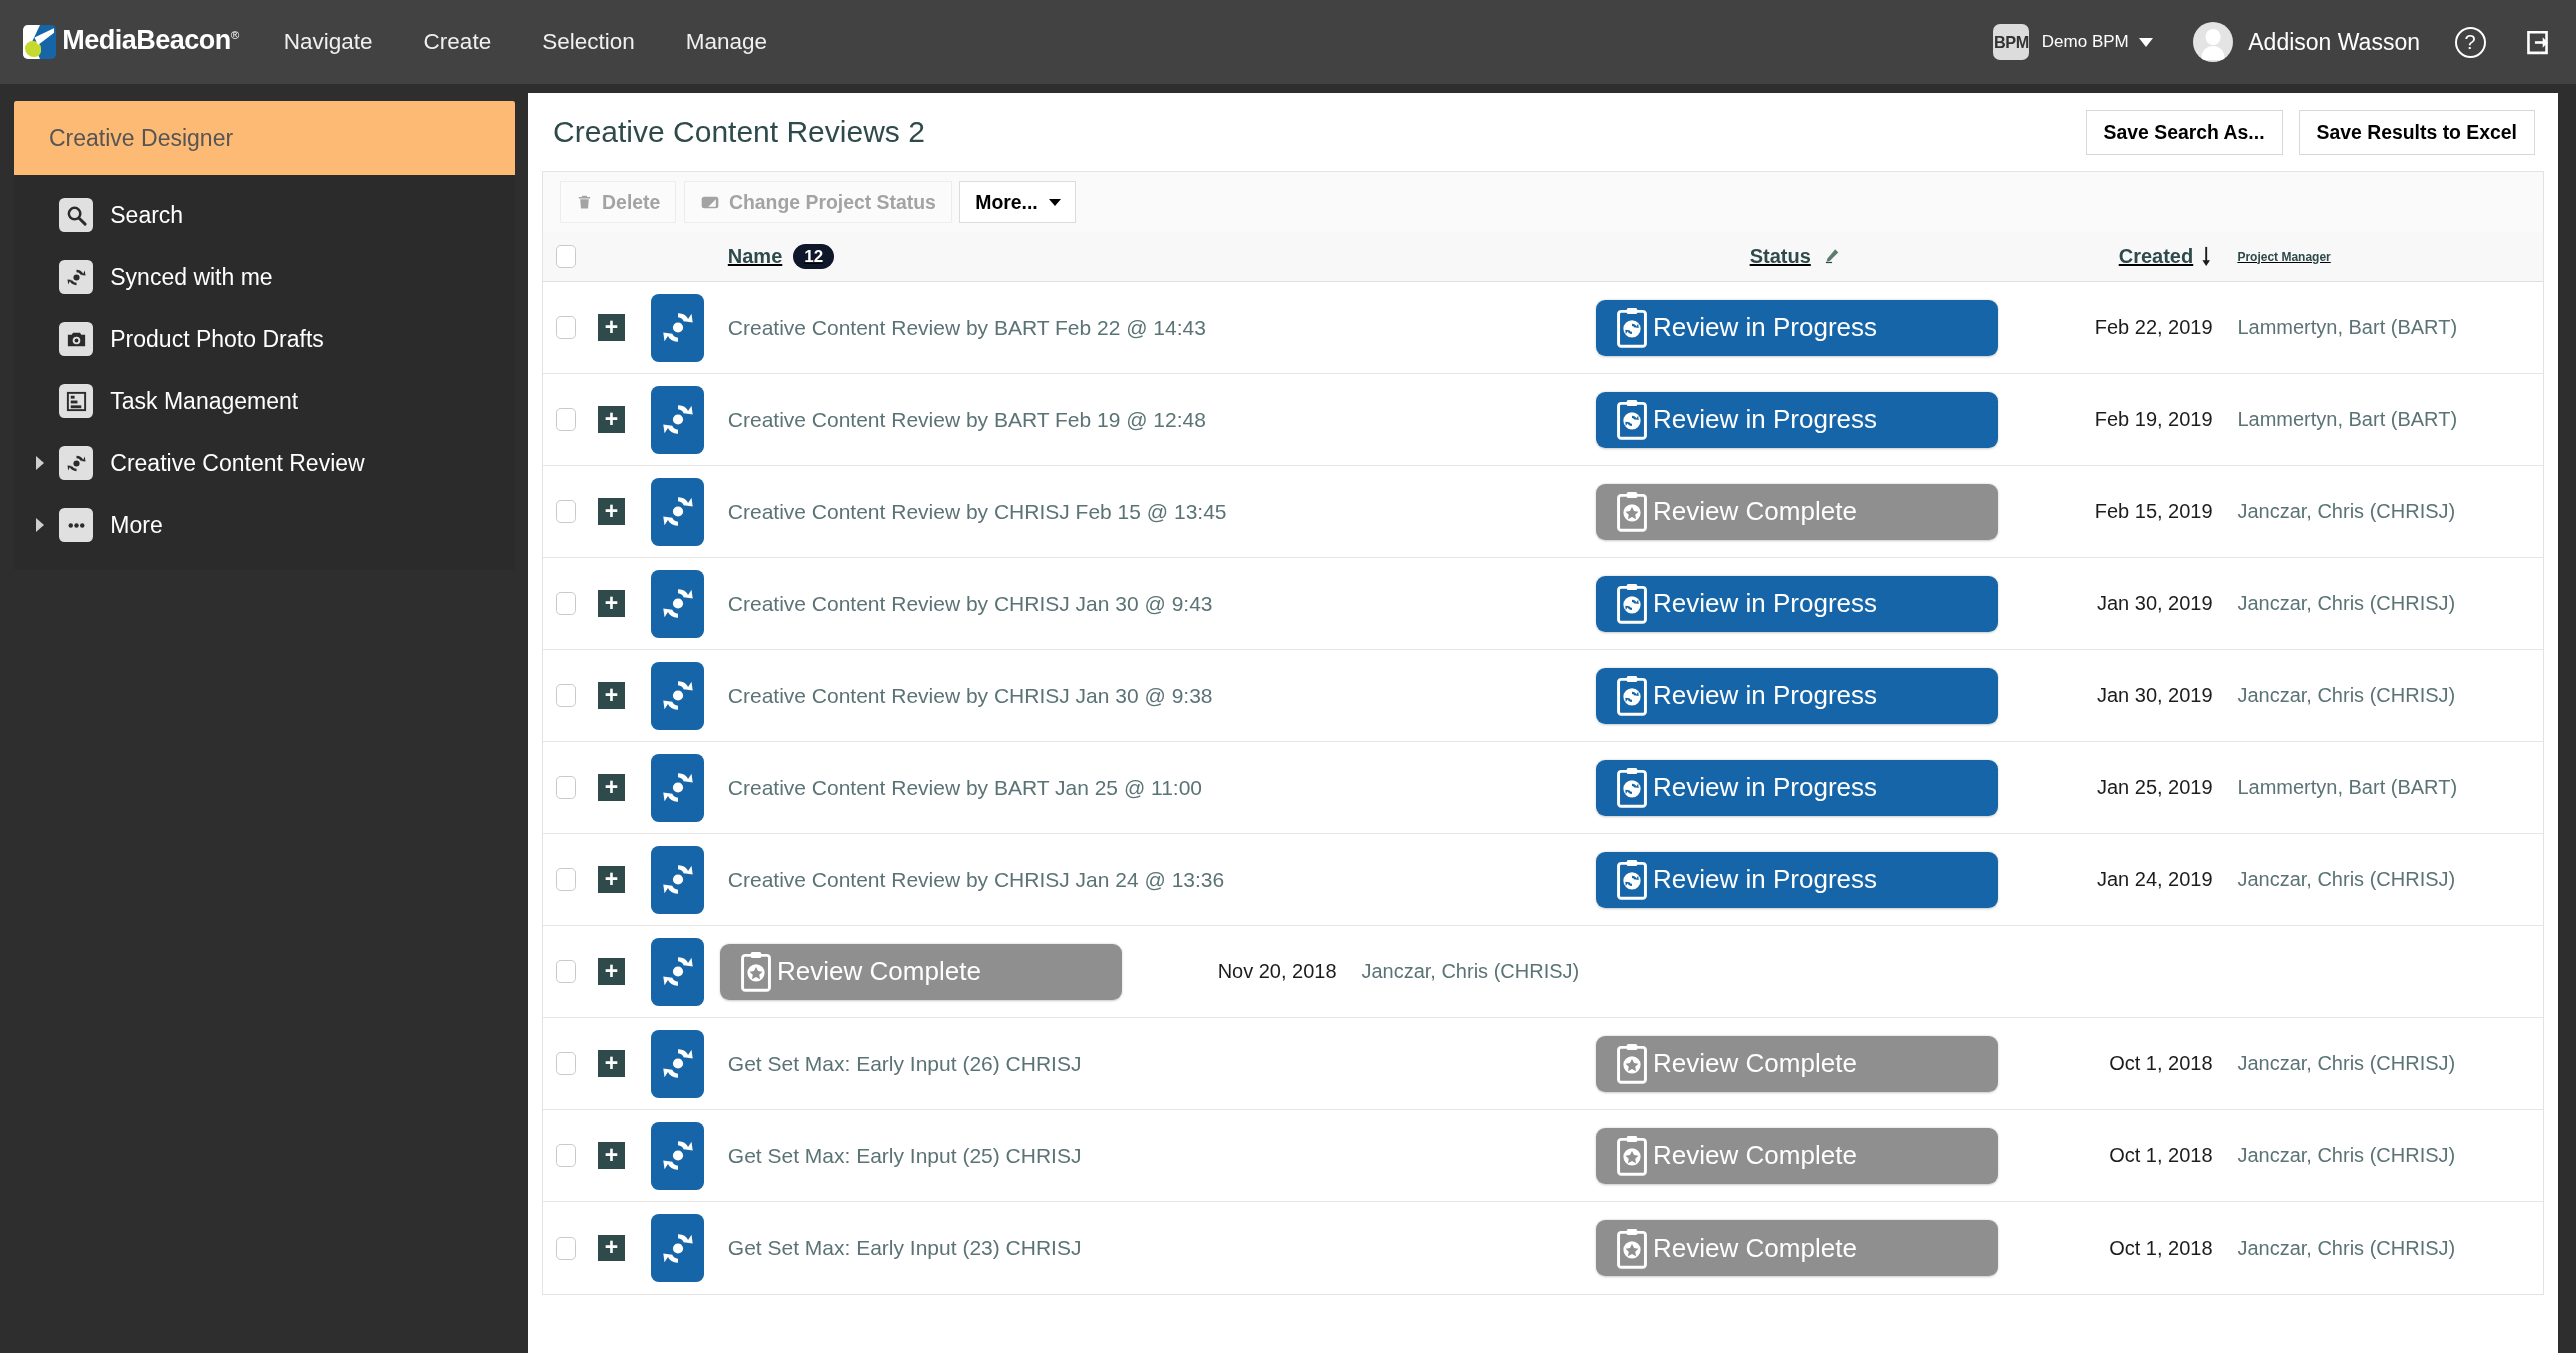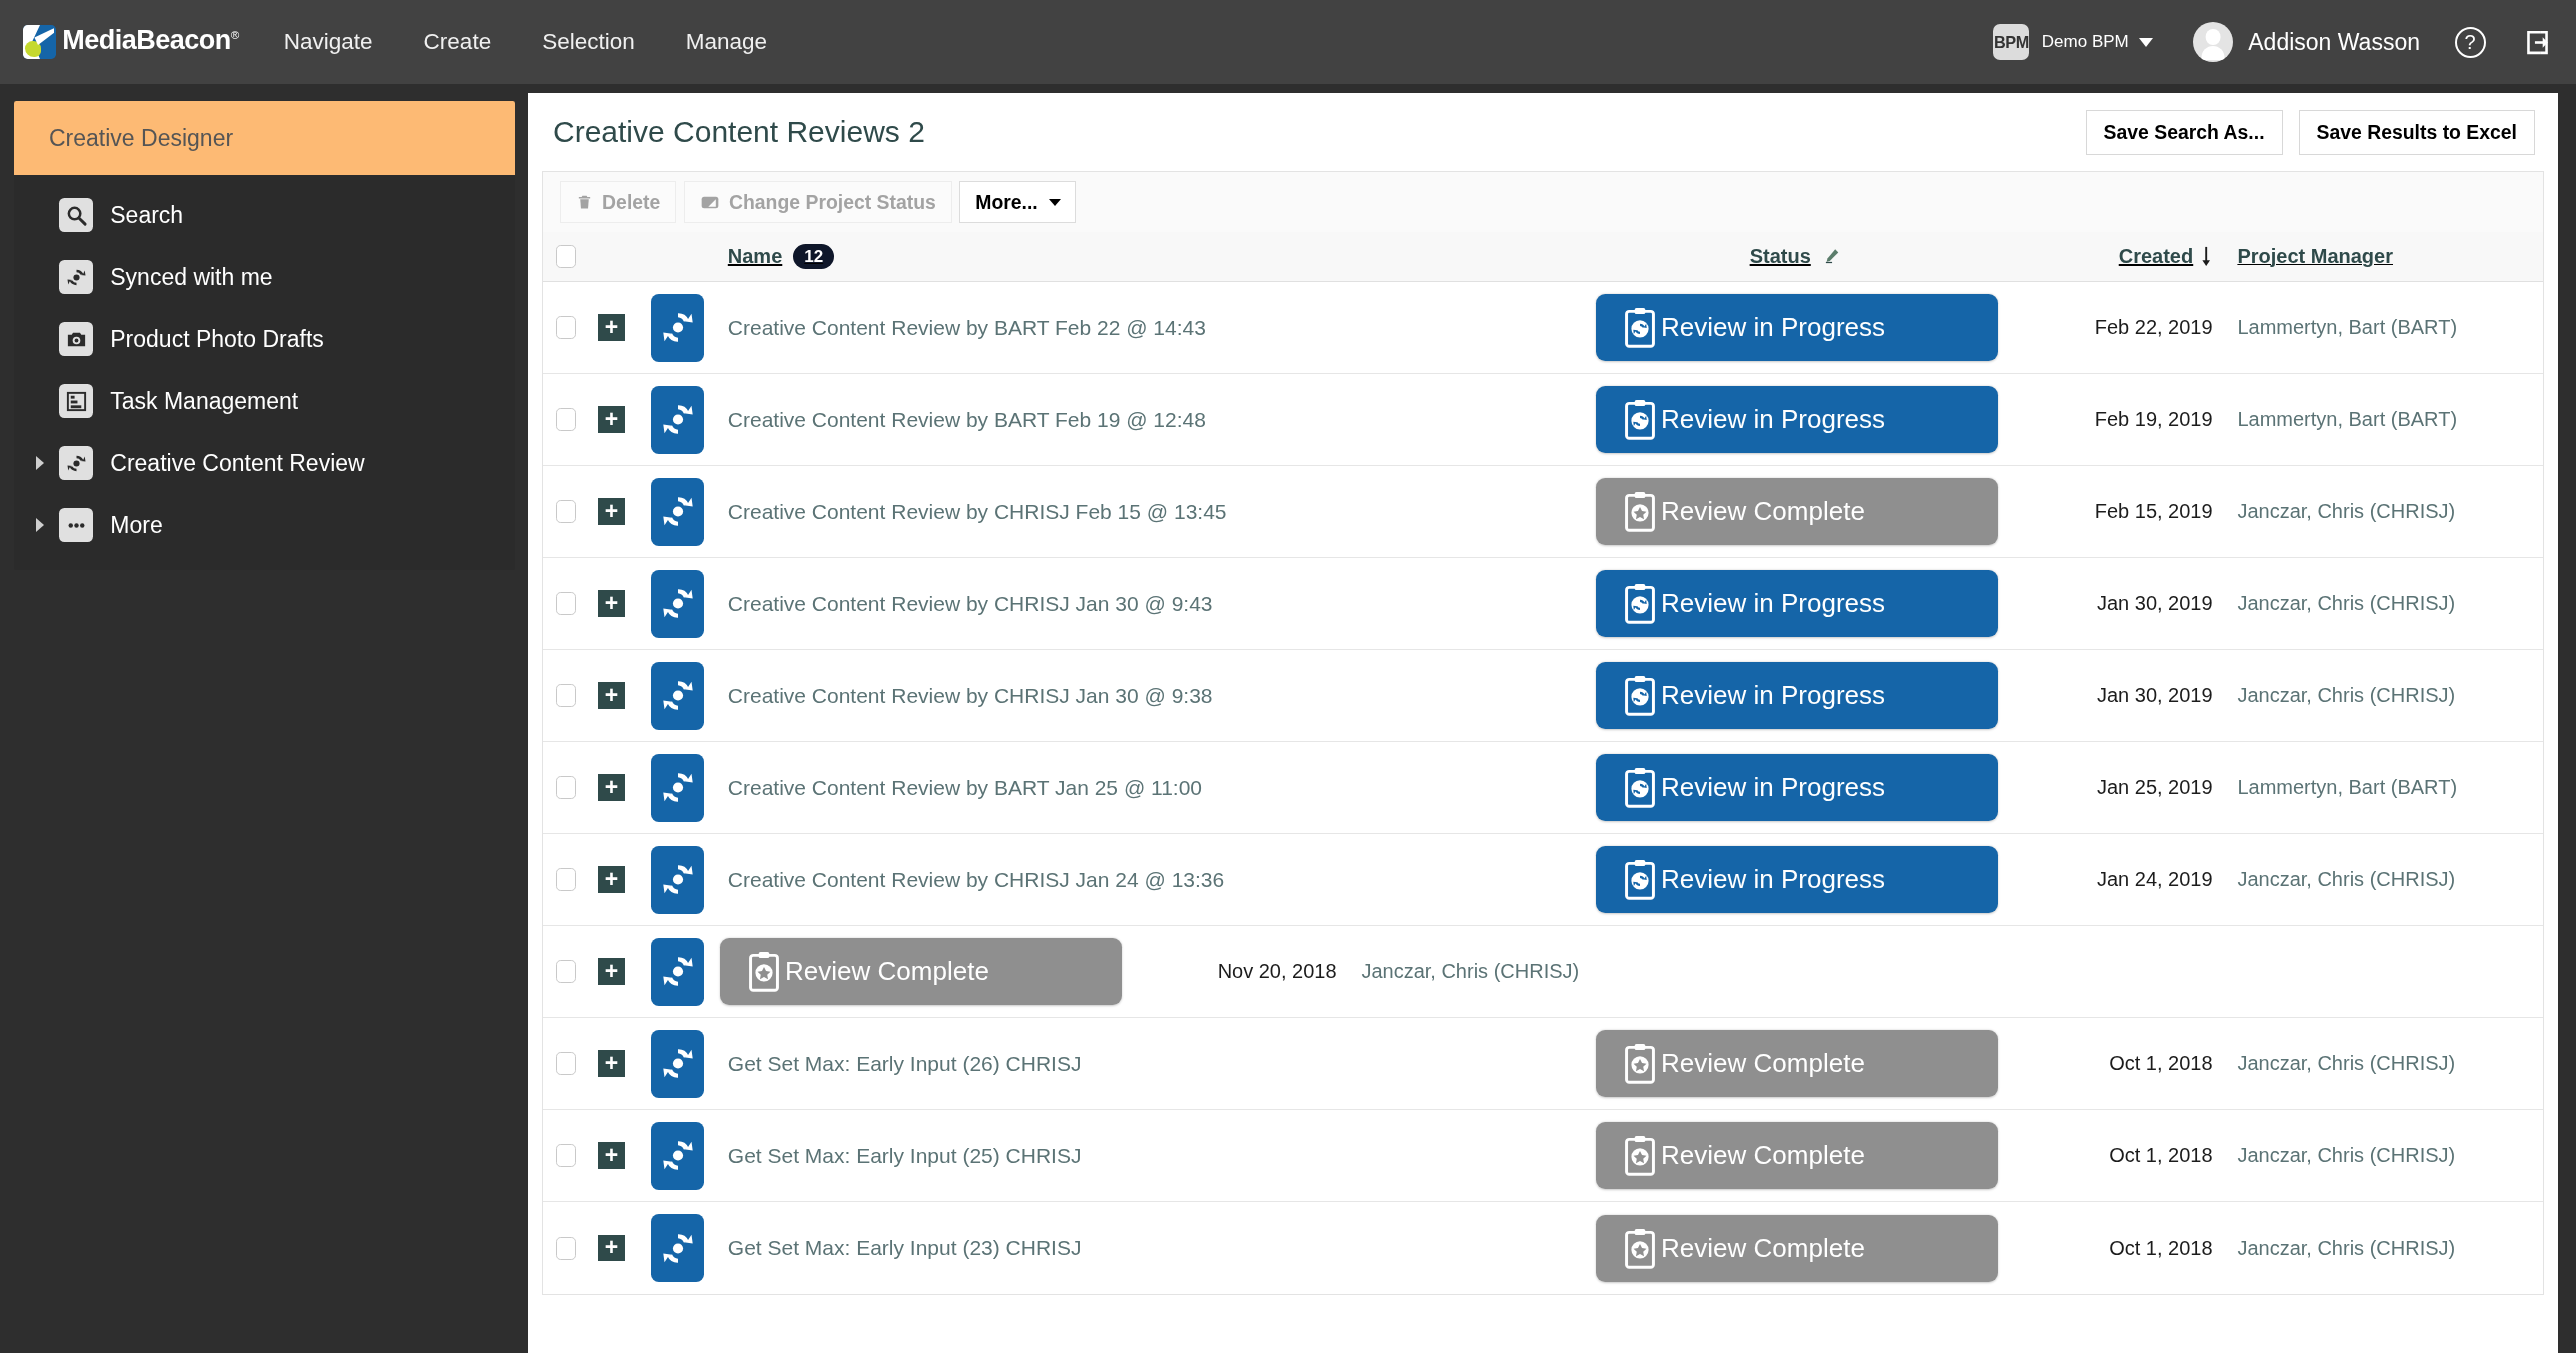--- a/index.html
+++ b/index.html
@@ -219,25 +219,25 @@
   }
   .th-status {
     color: #2f4a4a; font-size: 20px; font-weight: 700;
     display: flex; align-items: center; gap: 11px;
     width: 100%; justify-content: center; padding-right: 37px;
   }
   .th-created {
     color: #2f4a4a; font-size: 20px; font-weight: 700;
     display: flex; align-items: center; justify-content: flex-end; gap: 7px;
   }
-  .th-pm { color: #2f4a4a; font-size: 20px; font-weight: 700; white-space: nowrap; }
+  .th-pm { color: #2f4a4a; font-size: 12px; font-weight: 700; white-space: nowrap; }
 
   .status-badge {
     display: flex; align-items: center; border-radius: 9.3px;
-    height: 67px; width: 402px; padding-left: 26px;
+    height: 56px; width: 402px; padding-left: 18px;
     color: #ffffff; font-size: 26px; white-space: nowrap;
     box-shadow: 0 0.8px 2.3px rgba(0,0,0,0.22);
   }
   .status-badge .sb-text { margin-left: 3.1px; }
   .date-cell { color: #1c1c1c; font-size: 20px; white-space: nowrap; }
   .pm-link { color: #5b7375; font-size: 20px; cursor: pointer; white-space: nowrap; }
 
   
   .scroll-track {
     position: absolute; right: 0; top: 93px;

